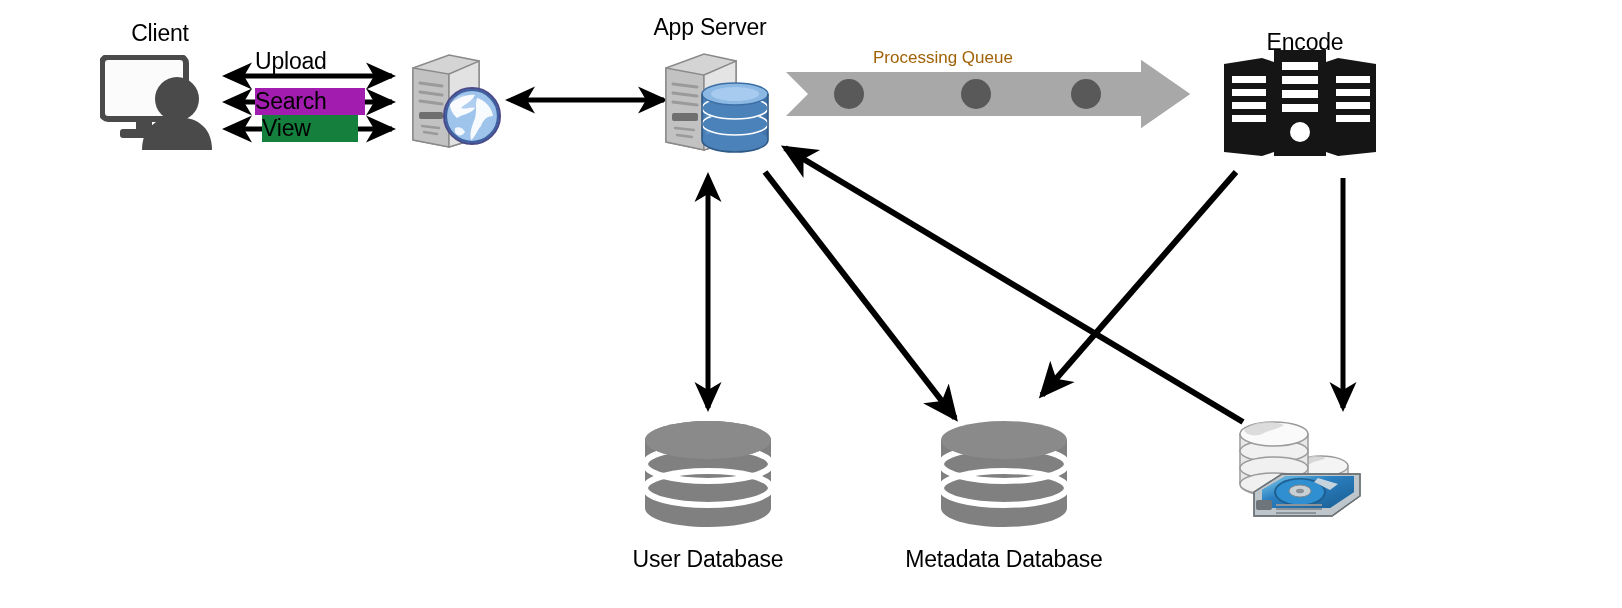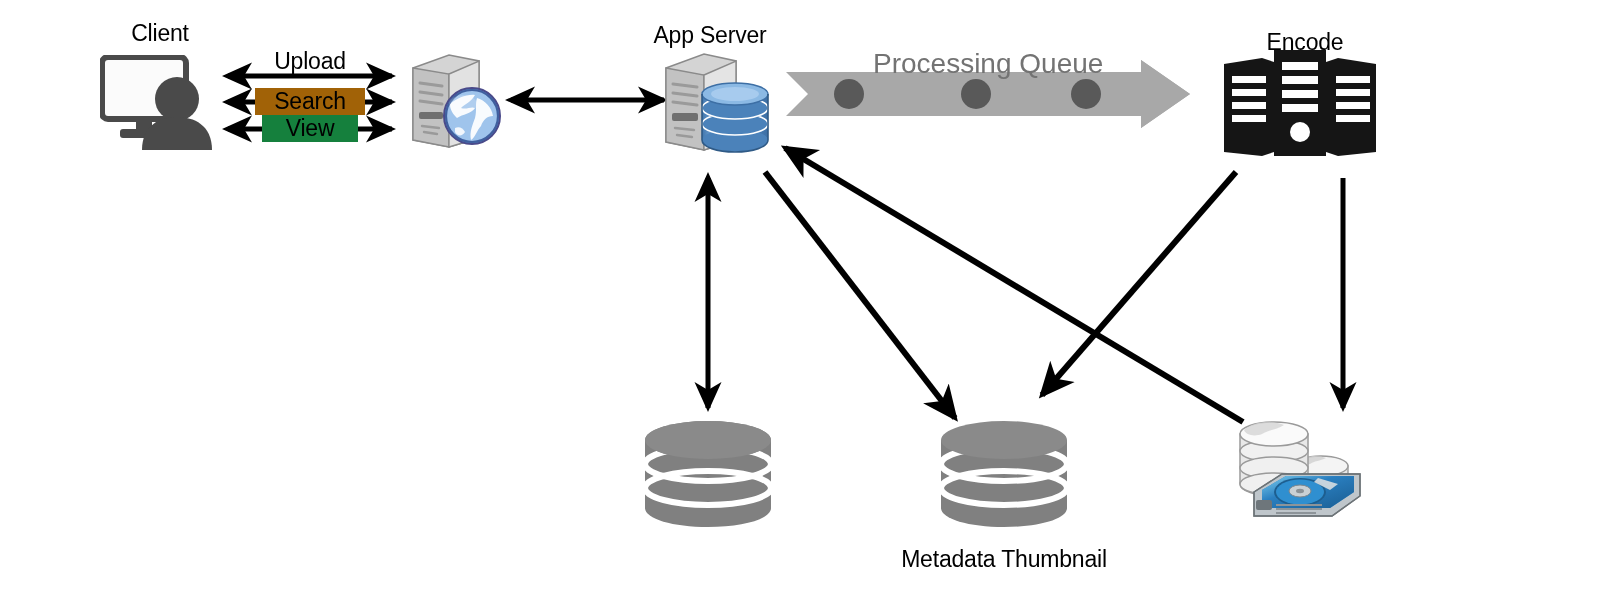--- a/index.html
+++ b/index.html
@@ -33,29 +33,28 @@
     white-space: nowrap;
     text-align: center;
     letter-spacing: -0.2px;
   }
   .flow-label {
     position: absolute;
     font-family: "Liberation Sans", sans-serif;
     font-size: 23px;
     color: #000000;
     white-space: nowrap;
-    text-align: center;
     background: transparent;
     letter-spacing: -0.2px;
   }
   .queue-label {
     position: absolute;
     font-family: "Liberation Sans", sans-serif;
-    font-size: 28px;
-    color: #737373;
+    font-size: 17px;
+    color: #a16207;
     white-space: nowrap;
   }
   .icon-box {
     position: absolute;
   }
 </style>
 </head>
 <body>
 
 <div id="diagram-root">
@@ -290,29 +289,30 @@
           <rect x="50" y="100" width="40" height="2"></rect>
         </g>
         <path d="M28 80 L56 62 L134 62 L134 84 L106 104 L28 104 Z" fill="none" stroke="#6d7478" stroke-width="1.4"></path>
       </g>
     </svg>
   </div>
 
   <div class="node-label" style="left:90px; top:20px; width:140px;">Client</div>
 
 
-  <div class="node-label" style="left:630px; top:14px; width:160px;margin-top:8px;">App Server</div>
+  <div class="node-label" style="left:630px; top:14px; width:160px;">App Server</div>
 
   <div class="node-label" style="left:1240px; top:14px; width:130px;margin-top:15px;">Encode</div>
 
   <div class="queue-label" style="left:873px; top:48px;">Processing Queue</div>
 
   <div class="flow-label" style="left:255px; top:48px; width:110px;">Upload</div>
 
-  <div class="flow-label" style="left:255px; top:88px; width:110px; background:#a16207;">Search</div>
+  <div class="flow-label" style="left:255px; top:88px; width:110px; background:#a21caf;">Search</div>
 
   <div class="flow-label" style="left:262px; top:115px; width:96px; background:#15803d;">View</div>
 
-
-  <div class="node-label" style="left:894px; top:546px; width:220px;">Metadata Thumbnail</div>
+  <div class="node-label" style="left:628px; top:546px; width:160px;">User Database</div>
+
+  <div class="node-label" style="left:894px; top:546px; width:220px;">Metadata Database</div>
 
 
 </div>
 
 </body></html>

